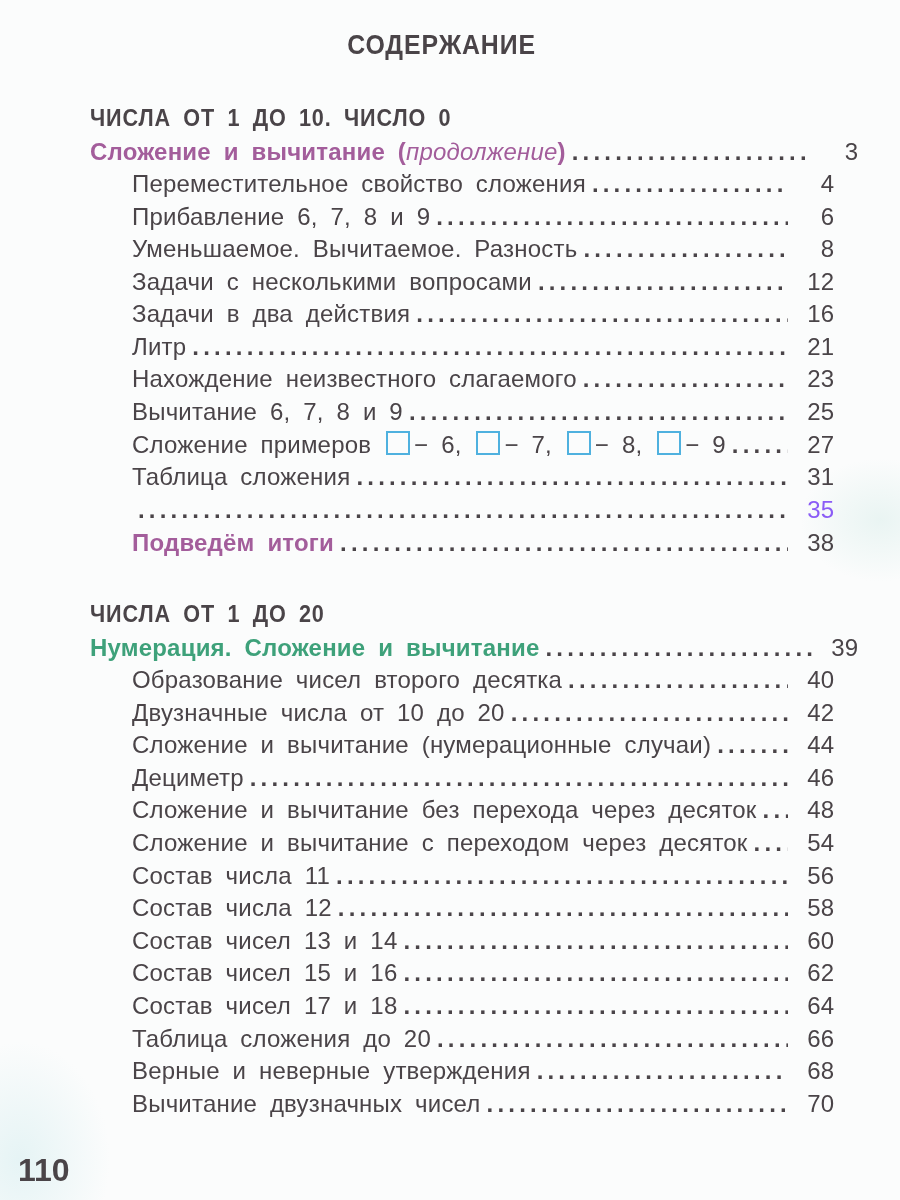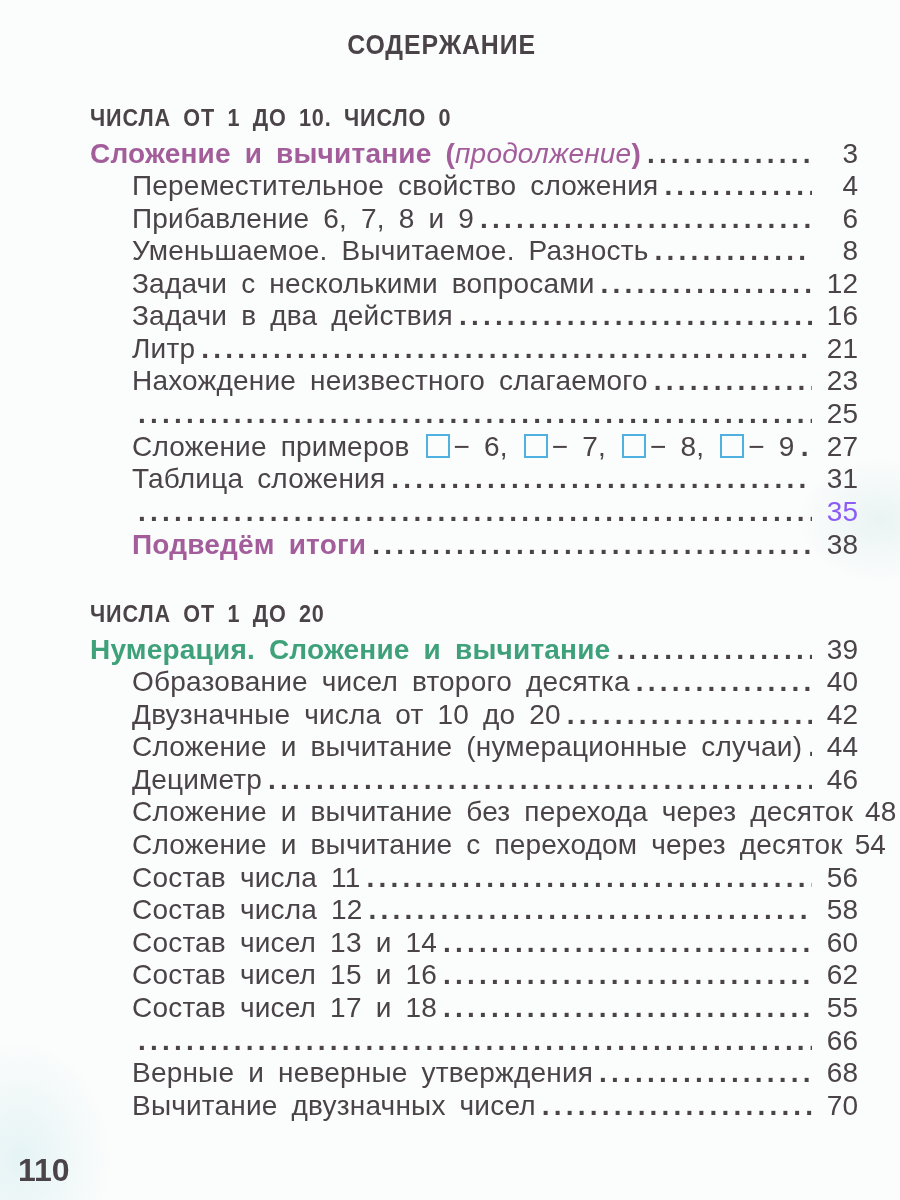--- a/index.html
+++ b/index.html
@@ -10,27 +10,27 @@
     color:#4a4448;
   }
   .ghost { position:absolute; left:0; top:0; width:900px; height:1200px; pointer-events:none;
     background:
       radial-gradient(ellipse at 880px 520px, rgba(200,230,225,0.35), transparent 80px),
       radial-gradient(ellipse at 20px 1160px, rgba(215,238,240,0.6), transparent 90px);
   }
   .title { position:absolute; left:0; width:960px; top:30px; text-align:center;
     font-size:27px; font-weight:bold; letter-spacing:1px; color:#4a4448; transform:scaleX(0.92); transform-origin:0 0;}
   .section-head { position:absolute; left:90px; font-size:24px; font-weight:bold; color:#4a4448; letter-spacing:1px; word-spacing:6px; transform:scaleX(0.9); transform-origin:0 0;}
-  .row { position:absolute; left:0; width:900px; height:32px; display:flex; align-items:baseline; font-size:28px; }
+  .row { position:absolute; left:0; width:900px; height:32px; display:flex; align-items:baseline; font-size:24px; }
   .row .lbl { white-space:nowrap; word-spacing:6px; letter-spacing:0.2px; }
   .row .dots { flex:1; overflow:hidden; white-space:nowrap; margin:0 6px; letter-spacing:4.2px; font-weight:bold; }
   .row .dots::before { content:"................................................................................................................"; }
   .row .pg { width:40px; text-align:right; }
   .lvl1 { padding-left:90px; padding-right:42px; box-sizing:border-box; }
-  .lvl2 { padding-left:132px; padding-right:42px; box-sizing:border-box; }
+  .lvl2 { padding-left:132px; padding-right:66px; box-sizing:border-box; }
   .purple { color:#a35d9b; }
   .green { color:#3ea17a; }
   .bold { font-weight:bold; }
   .ital { font-style:italic; font-weight:normal; }
   .box { display:inline-block; width:20px; height:20px; border:2px solid #4fb1df; vertical-align:-2px; margin:0 4px 0 2px; }
   .pagenum { position:absolute; left:18px; top:1152px; font-size:32px; font-weight:bold; color:#4a4448; }
 </style>
 </head>
 <body>
 
@@ -75,20 +75,21 @@
   <span class="lbl">Литр</span>
   <span class="dots"></span>
   <span class="pg">21</span>
 </div>
 <div class="row lvl2" style="top:365px">
   <span class="lbl">Нахождение неизвестного слагаемого</span>
   <span class="dots"></span>
   <span class="pg">23</span>
 </div>
 <div class="row lvl2" style="top:398px">
+  <span class="lbl">Вычитание 6, 7, 8 и 9</span>
   <span class="dots"></span>
   <span class="pg">25</span>
 </div>
 <div class="row lvl2" style="top:431px">
   <span class="lbl">
     <span>Сложение примеров</span>
     <span class="box"></span><span>− 6,</span>
     <span class="box"></span><span>− 7,</span>
     <span class="box"></span><span>− 8,</span>
     <span class="box"></span><span>− 9</span>
@@ -165,23 +166,24 @@
   <span class="pg">60</span>
 </div>
 <div class="row lvl2" style="top:959px">
   <span class="lbl">Состав чисел 15 и 16</span>
   <span class="dots"></span>
   <span class="pg">62</span>
 </div>
 <div class="row lvl2" style="top:992px">
   <span class="lbl">Состав чисел 17 и 18</span>
   <span class="dots"></span>
-  <span class="pg">55</span>
+  <span class="pg">64</span>
 </div>
 <div class="row lvl2" style="top:1025px">
+  <span class="lbl">Таблица сложения до 20</span>
   <span class="dots"></span>
   <span class="pg">66</span>
 </div>
 <div class="row lvl2" style="top:1057px">
   <span class="lbl">Верные и неверные утверждения</span>
   <span class="dots"></span>
   <span class="pg">68</span>
 </div>
 <div class="row lvl2" style="top:1090px">
   <span class="lbl">Вычитание двузначных чисел</span>

